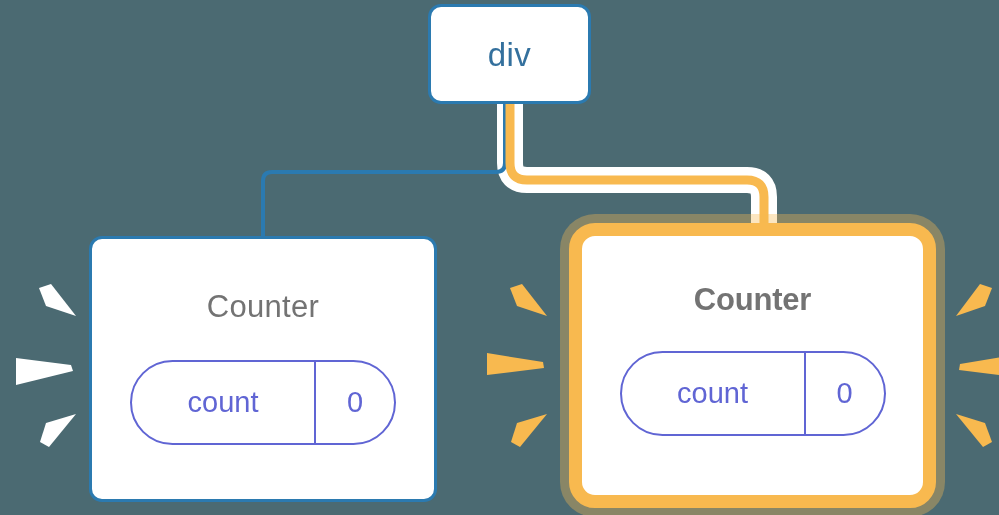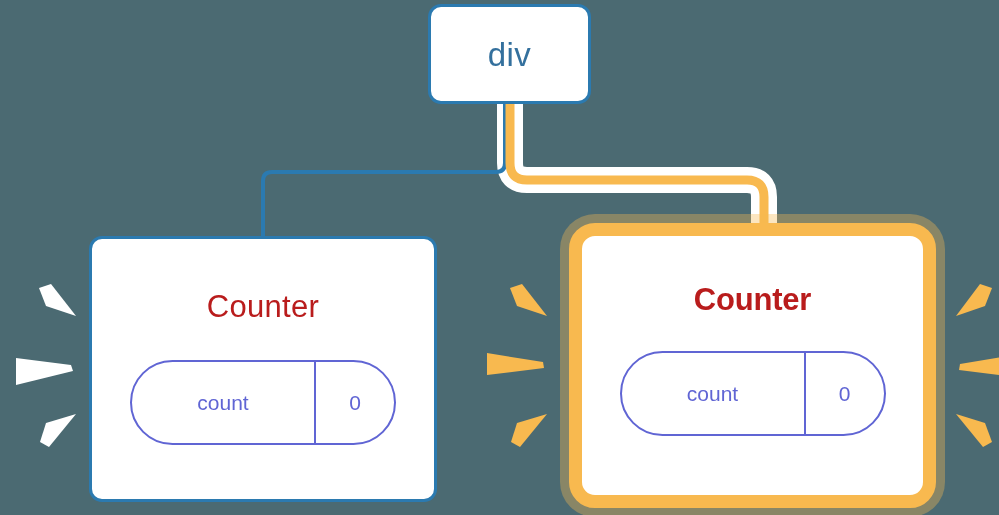--- a/index.html
+++ b/index.html
@@ -72,21 +72,21 @@
     width: 367px;
     height: 285px;
     border: 13px solid #f8b94f;
     border-radius: 26px;
     box-shadow: 0 0 0 9px rgba(248,185,79,0.36);
     z-index: 7;
   }
 
   .counter-title {
     font-size: 31px;
-    color: #b91c1c;
+    color: #737373;
     line-height: 1;
   }
   .node-counter-left .counter-title {
     margin-top: 52px;
     font-weight: 400;
     letter-spacing: 0.3px;
   }
   .node-counter-right .counter-title {
     margin-top: 48px;
     font-weight: 700;
@@ -111,21 +111,21 @@
   .node-counter-right .pill {
     margin-top: 36px;
     width: 266px;
     height: 85px;
   }
   .pill-key, .pill-val {
     display: flex;
     align-items: center;
     justify-content: center;
     color: #6065d4;
-    font-size: 21px;
+    font-size: 29px;
     line-height: 1;
   }
   .pill-key { flex: 0 0 182px; }
   .pill-val {
     flex: 1 1 auto;
     border-left: 2px solid #6065d4;
   }
 </style>
 </head>
 <body>

